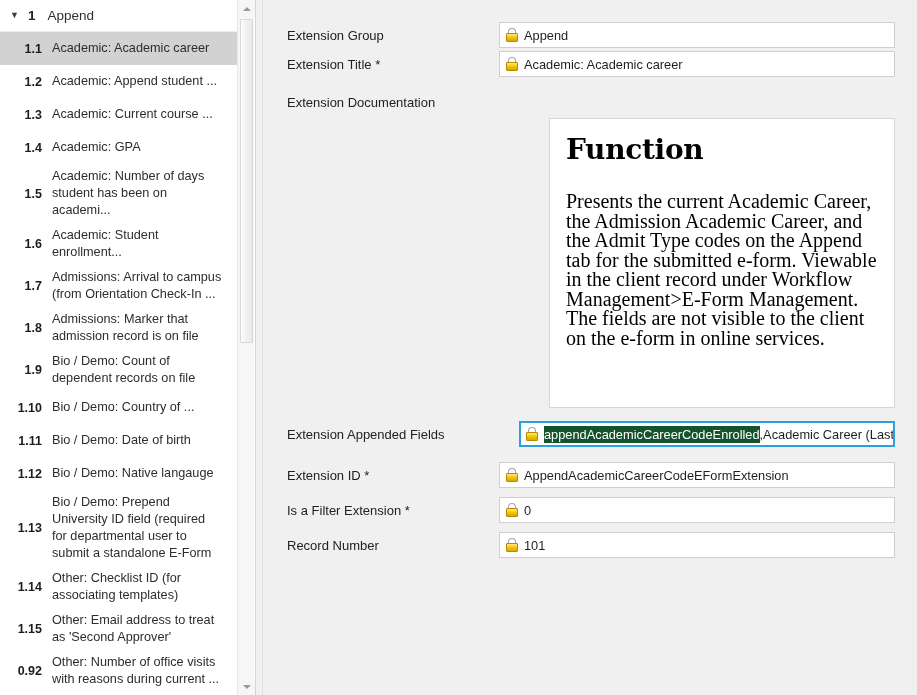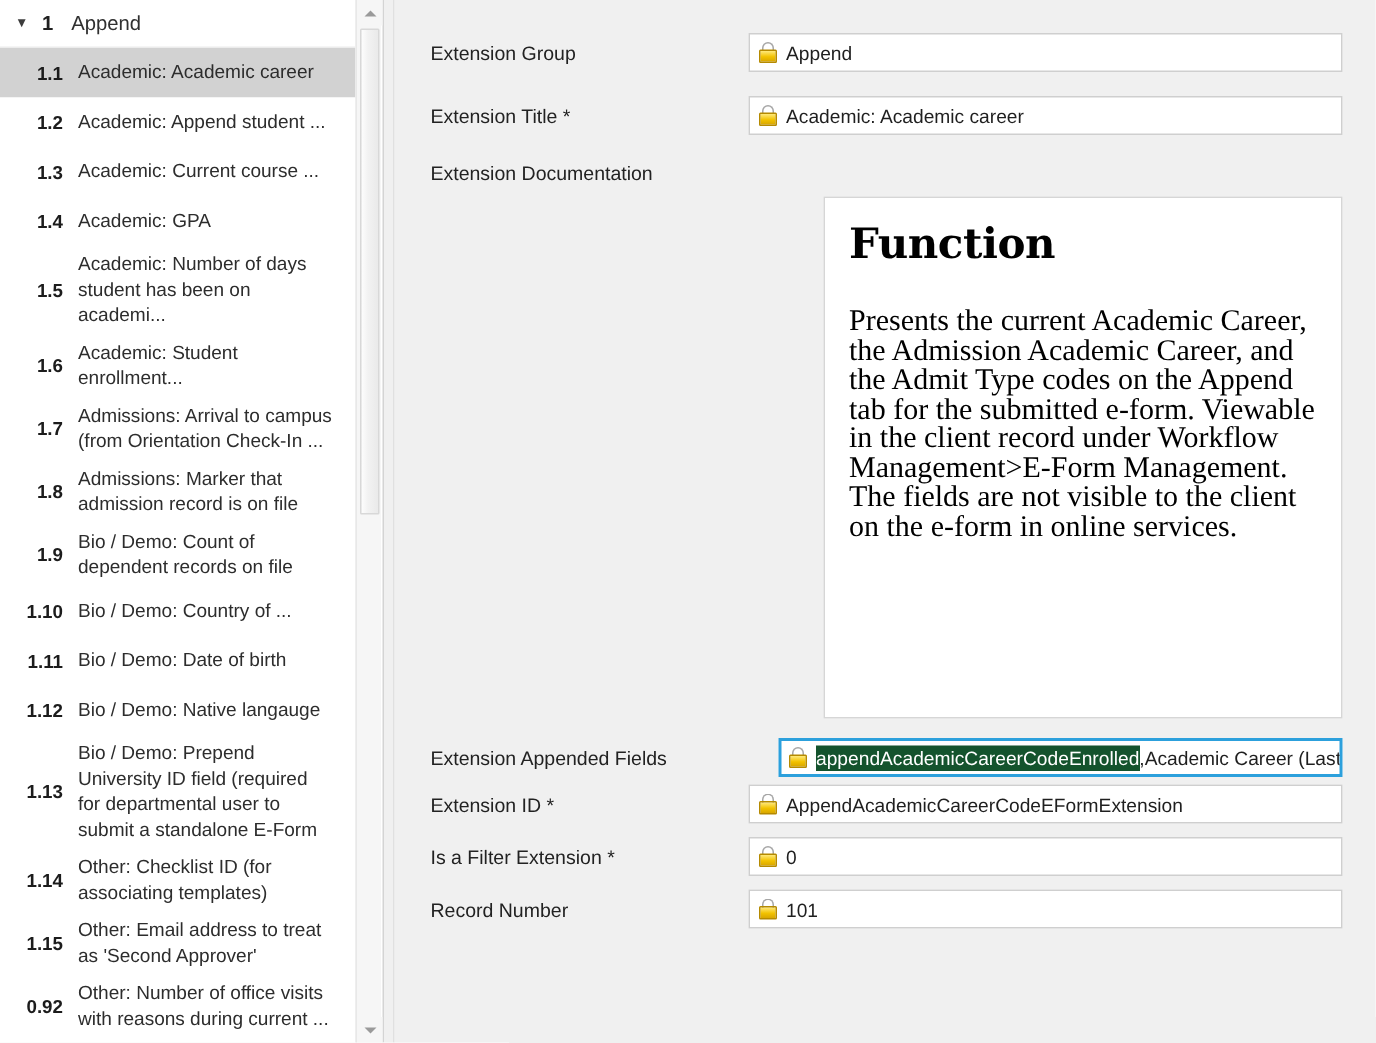--- a/index.html
+++ b/index.html
@@ -202,21 +202,21 @@
   }
 
   
   #doc-label {
     padding: 0 24px;
     font-size: 13px;
     color: #222222;
   }
   #doc-box {
     margin: 8px 22px 0 286px;
-    height: 348px;
+    height: 290px;
     background: #ffffff;
     border: 1px solid #d6d6d6;
     padding: 14px 16px 0 16px;
     overflow: hidden;
   }
   #doc-title {
     font-family: "DejaVu Serif", serif;
     font-size: 28px;
     font-weight: bold;
     color: #000000;
@@ -332,21 +332,21 @@
       <div class="field-label">Extension Group</div>
       <div class="field-input">
         <span class="lock">
             <span class="shackle"></span>
             <span class="body"></span>
           </span>
         <span class="field-value">Append</span>
       </div>
     </div>
 
-    <div class="field-row" style="margin-top:16px;">
+    <div class="field-row" style="margin-top:3px;">
       <div class="field-label">Extension Title *</div>
       <div class="field-input">
         <span class="lock">
             <span class="shackle"></span>
             <span class="body"></span>
           </span>
         <span class="field-value">Academic: Academic career</span>
       </div>
     </div>
 
@@ -361,21 +361,21 @@
       <div class="field-label">Extension Appended Fields</div>
       <div class="field-input focused">
         <span class="lock">
             <span class="shackle"></span>
             <span class="body"></span>
           </span>
         <span class="field-value"><span class="sel-text">appendAcademicCareerCodeEnrolled</span><span>,Academic Career (Last Enrolled)</span></span>
       </div>
     </div>
 
-    <div class="field-row" style="margin-top:5px;">
+    <div class="field-row" style="margin-top:15px;">
       <div class="field-label">Extension ID *</div>
       <div class="field-input">
         <span class="lock">
             <span class="shackle"></span>
             <span class="body"></span>
           </span>
         <span class="field-value">AppendAcademicCareerCodeEFormExtension</span>
       </div>
     </div>
 

